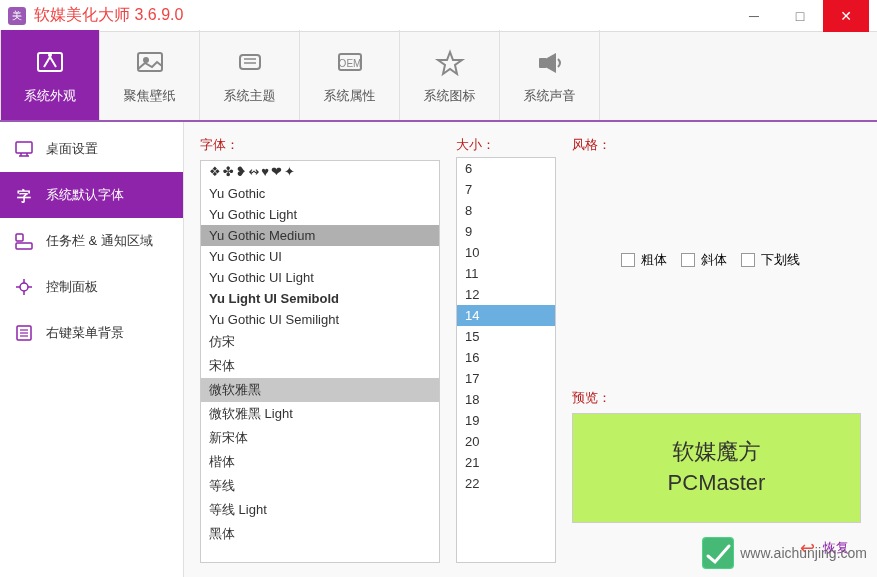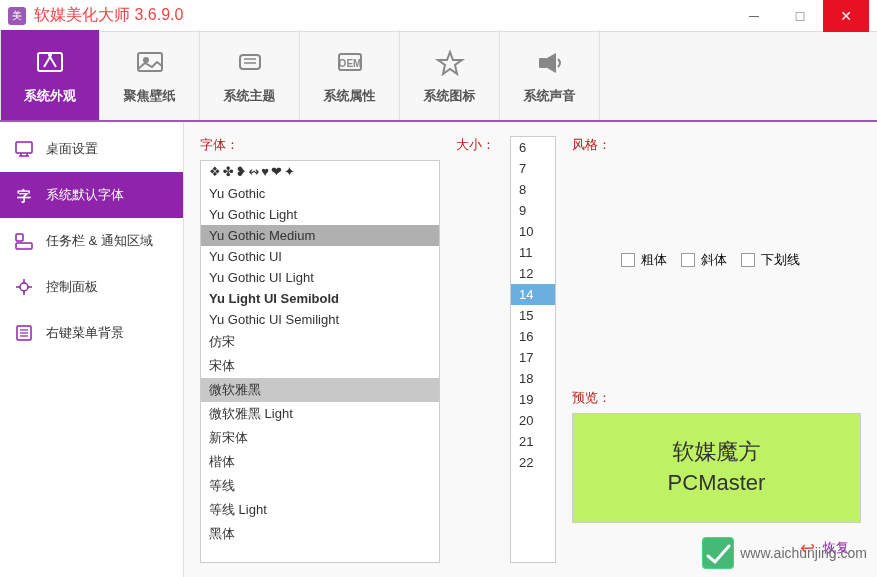--- a/index.html
+++ b/index.html
@@ -39,21 +39,20 @@
       align-items: flex-end;
       padding: 0 0;
     }
     .topnav-tab {
       width: 100px; height: 90px;
       display: flex; flex-direction: column;
       align-items: center; justify-content: center;
       gap: 6px; cursor: pointer;
       font-size: 13px; color: #555;
       border-right: 1px solid #e0e0e0;
-      font-weight: bold;
     }
     .topnav-tab:first-child { border-left: 1px solid #e0e0e0; }
     .topnav-tab.active {
       background: #8e24aa;
       color: #fff;
     }
     .topnav-tab .tab-icon {
       width: 36px; height: 36px;
       display: flex; align-items: center; justify-content: center;
       font-size: 22px;
@@ -116,21 +115,21 @@
       cursor: pointer;
       font-size: 13px;
       color: #333;
       white-space: nowrap;
     }
     .list-item.selected { background: #b0b0b0; }
     .list-item.bold { font-weight: bold; }
     .list-item.top-item { font-family: 'Wingdings', serif; }
 
     
-    .size-section { display: flex; gap: 15px; flex: 0 0 100px; }
+    .size-section { display: flex; flex-direction: column; gap: 1px; flex: 0 0 100px; }
     .size-list-box {
       flex: 1;
       border: 1px solid #ccc;
       background: #fff;
       overflow-y: auto;
       min-height: 0;
     }
 
     
     .style-section { display: flex; flex-direction: row; gap: 10px; flex: 1; }

